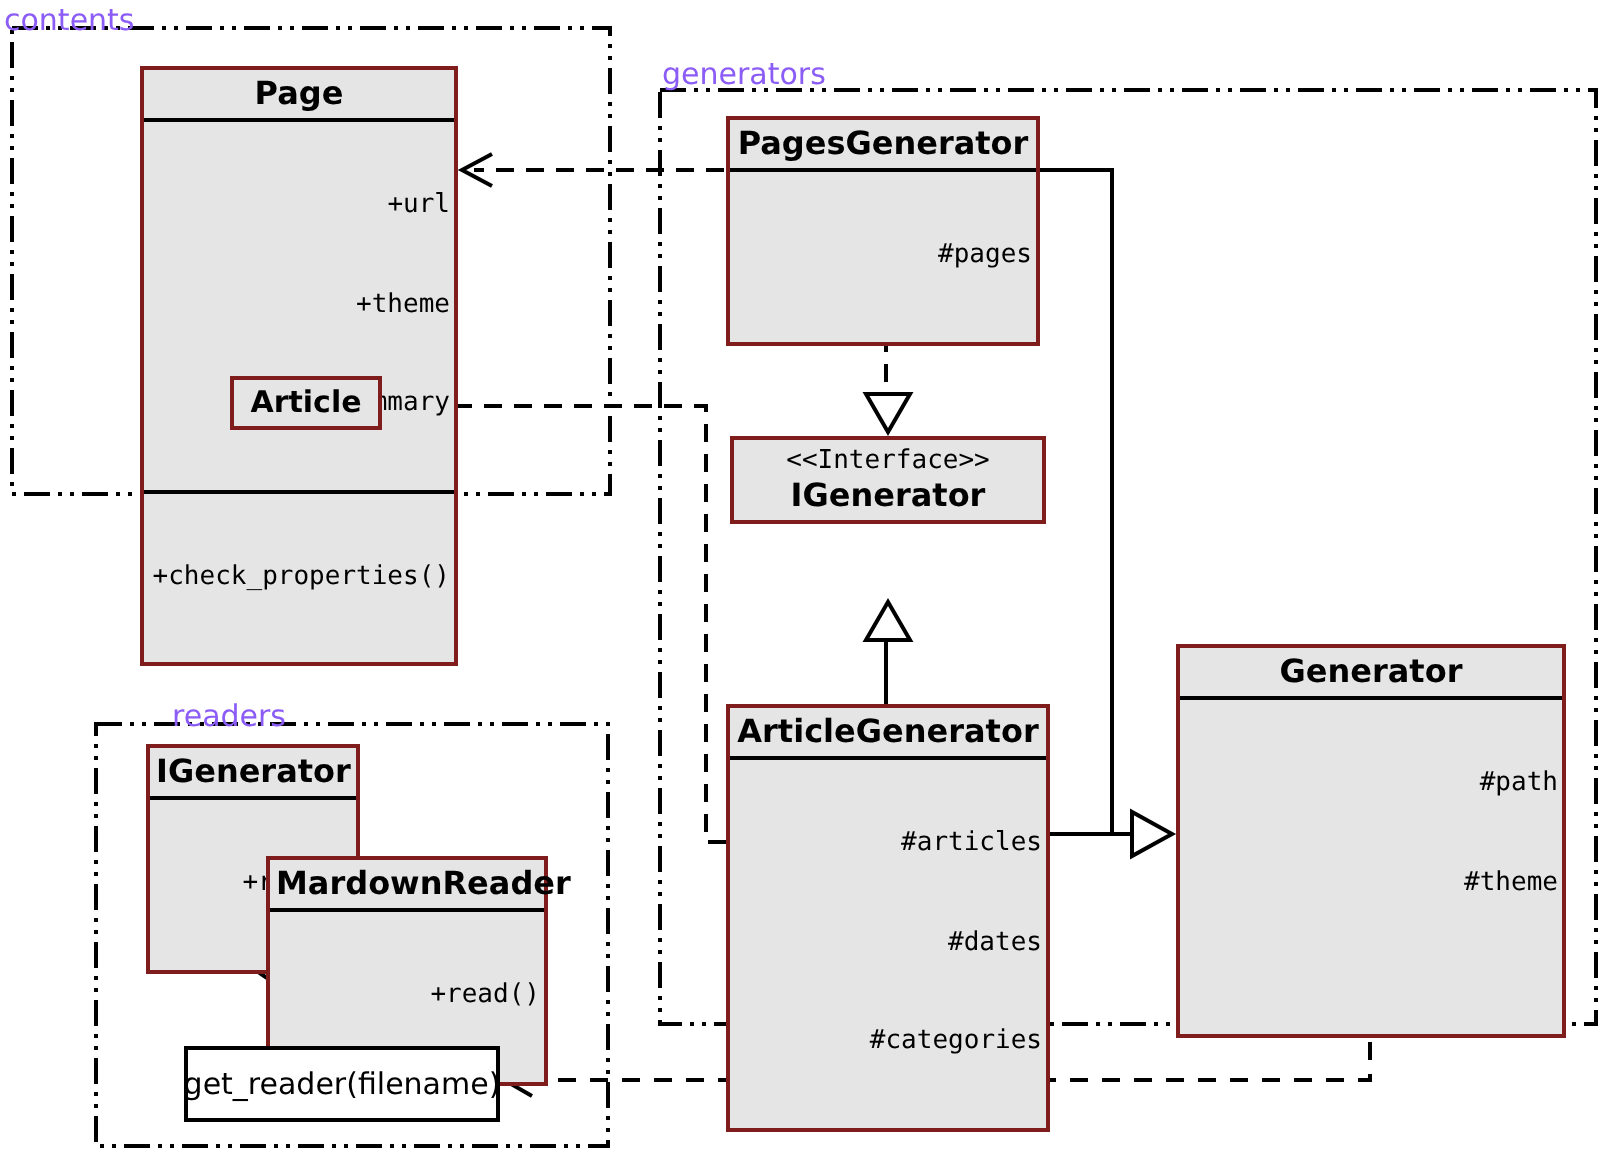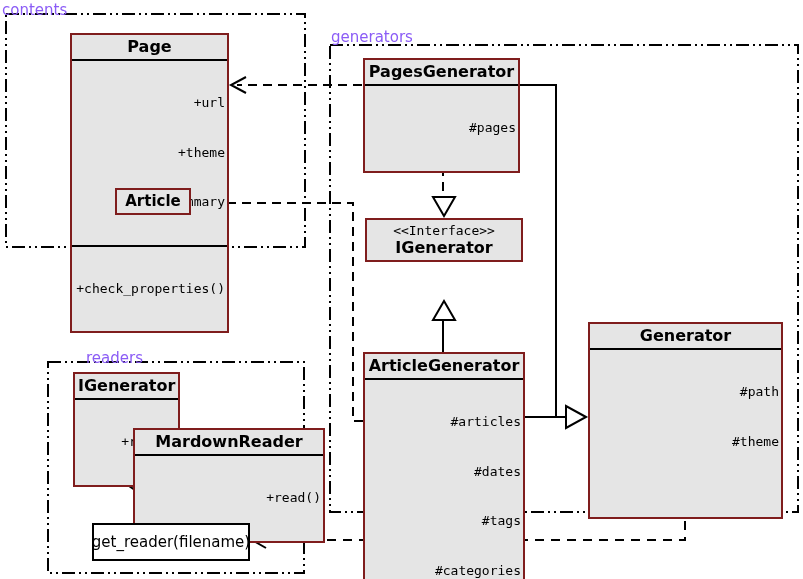--- a/index.html
+++ b/index.html
@@ -123,21 +123,20 @@
       <div class="stereotype">&lt;&lt;Interface&gt;&gt;</div>
       <div>IGenerator</div>
     </div>
   </div>
 
   <div class="uml" style="left:363px;top:352px;width:162px;">
     <div class="title">ArticleGenerator</div>
     <div class="compartment">
       <div>#articles</div>
       <div>#dates</div>
-      <div>#tags</div>
       <div>#categories</div>
     </div>
 
   </div>
 
   <div class="uml" style="left:588px;top:322px;width:195px;">
     <div class="title">Generator</div>
     <div class="compartment">
       <div>#path</div>
       <div>#theme</div>
@@ -147,21 +146,21 @@
 
   </div>
 
   <div class="uml" style="left:73px;top:372px;width:107px;">
     <div class="title">IGenerator</div>
     <div class="compartment">
       <div>+read()</div>
     </div>
   </div>
 
-  <div class="uml" style="left:133px;top:428px;width:192px;">
+  <div class="uml" style="left:133px;top:428px;width:141px;">
     <div class="title">MardownReader</div>
     <div class="compartment">
       <div>+read()</div>
     </div>
   </div>
 
   <div class="plain-box" style="left:92px;top:523px;width:158px;height:38px;justify-content:center;">
     <span>get_reader(filename)</span>
   </div>
 

